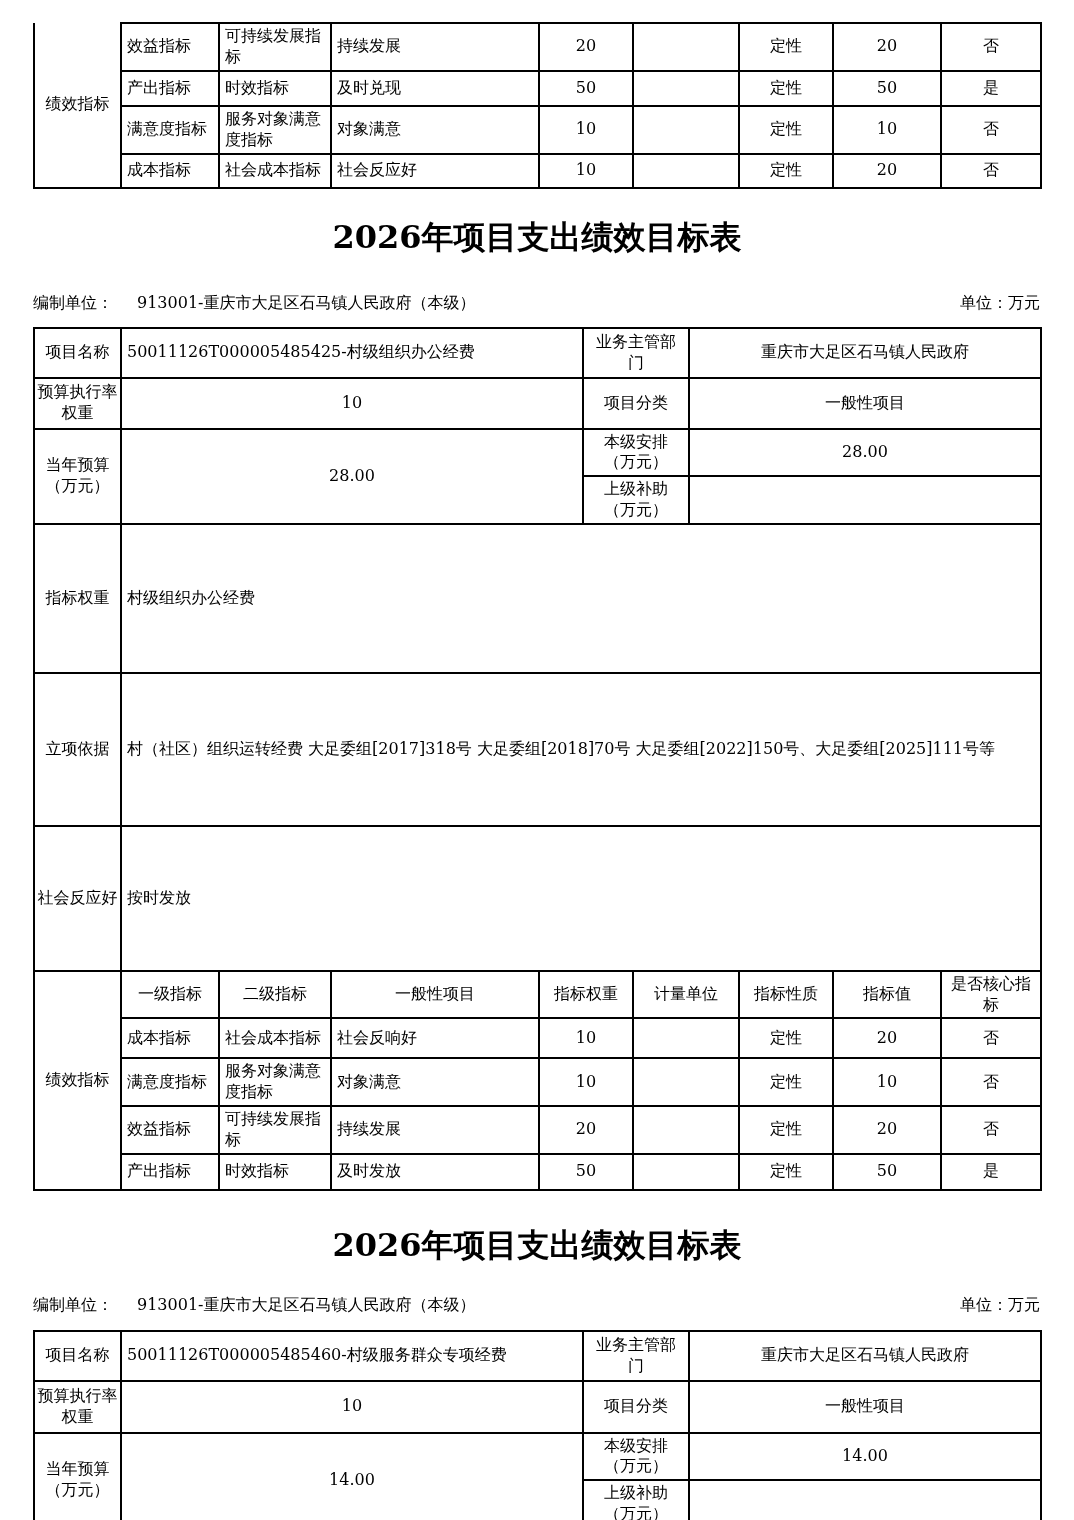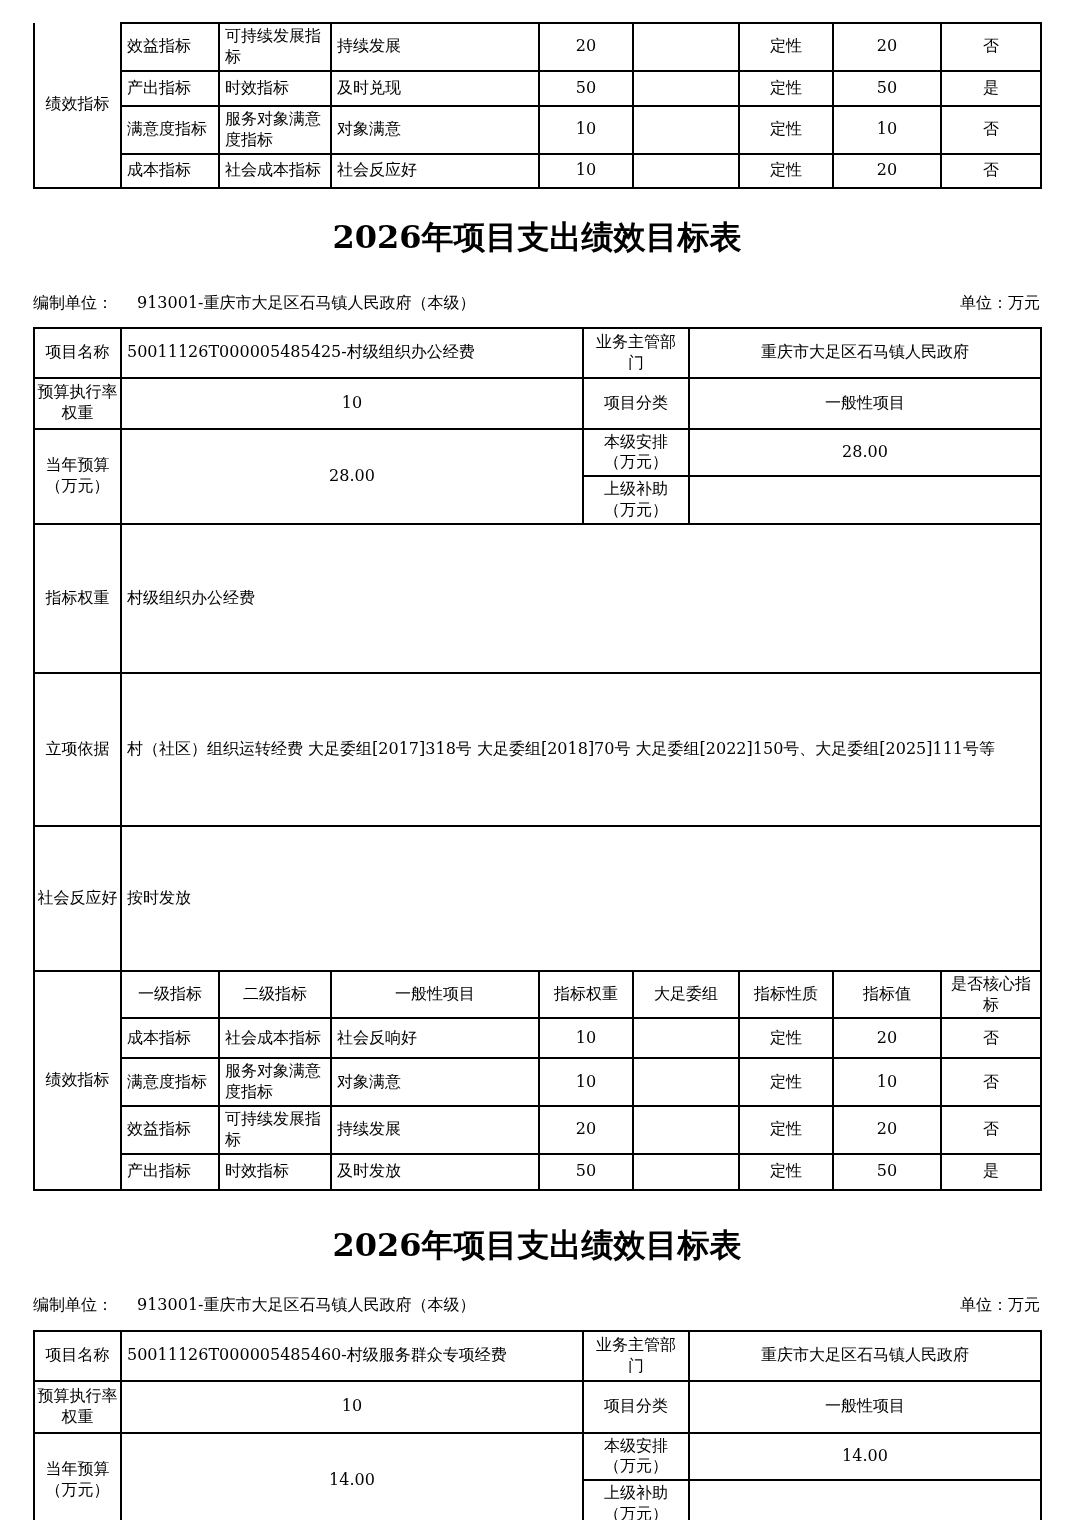--- a/index.html
+++ b/index.html
@@ -163,21 +163,21 @@
         <col style="width:108px">
         <col style="width:100px">
     </colgroup>
     <tbody>
         <tr style="height:44px">
       <td rowspan="5" class="tc">绩效指标</td>
       <td class="tc">一级指标</td>
       <td class="tc">二级指标</td>
       <td class="tc">一般性项目</td>
       <td class="tc">指标权重</td>
-      <td class="tc">大足委组</td>
+      <td class="tc">计量单位</td>
       <td class="tc">指标性质</td>
       <td class="tc">指标值</td>
       <td class="tc">是否核心指标</td>
     </tr>
     <tr style="height:40px">
       <td class="tl">成本指标</td>
       <td class="tl">社会成本指标</td>
       <td class="tl">社会反响好</td>
       <td class="tc">10</td>
       <td class="tc"></td>

